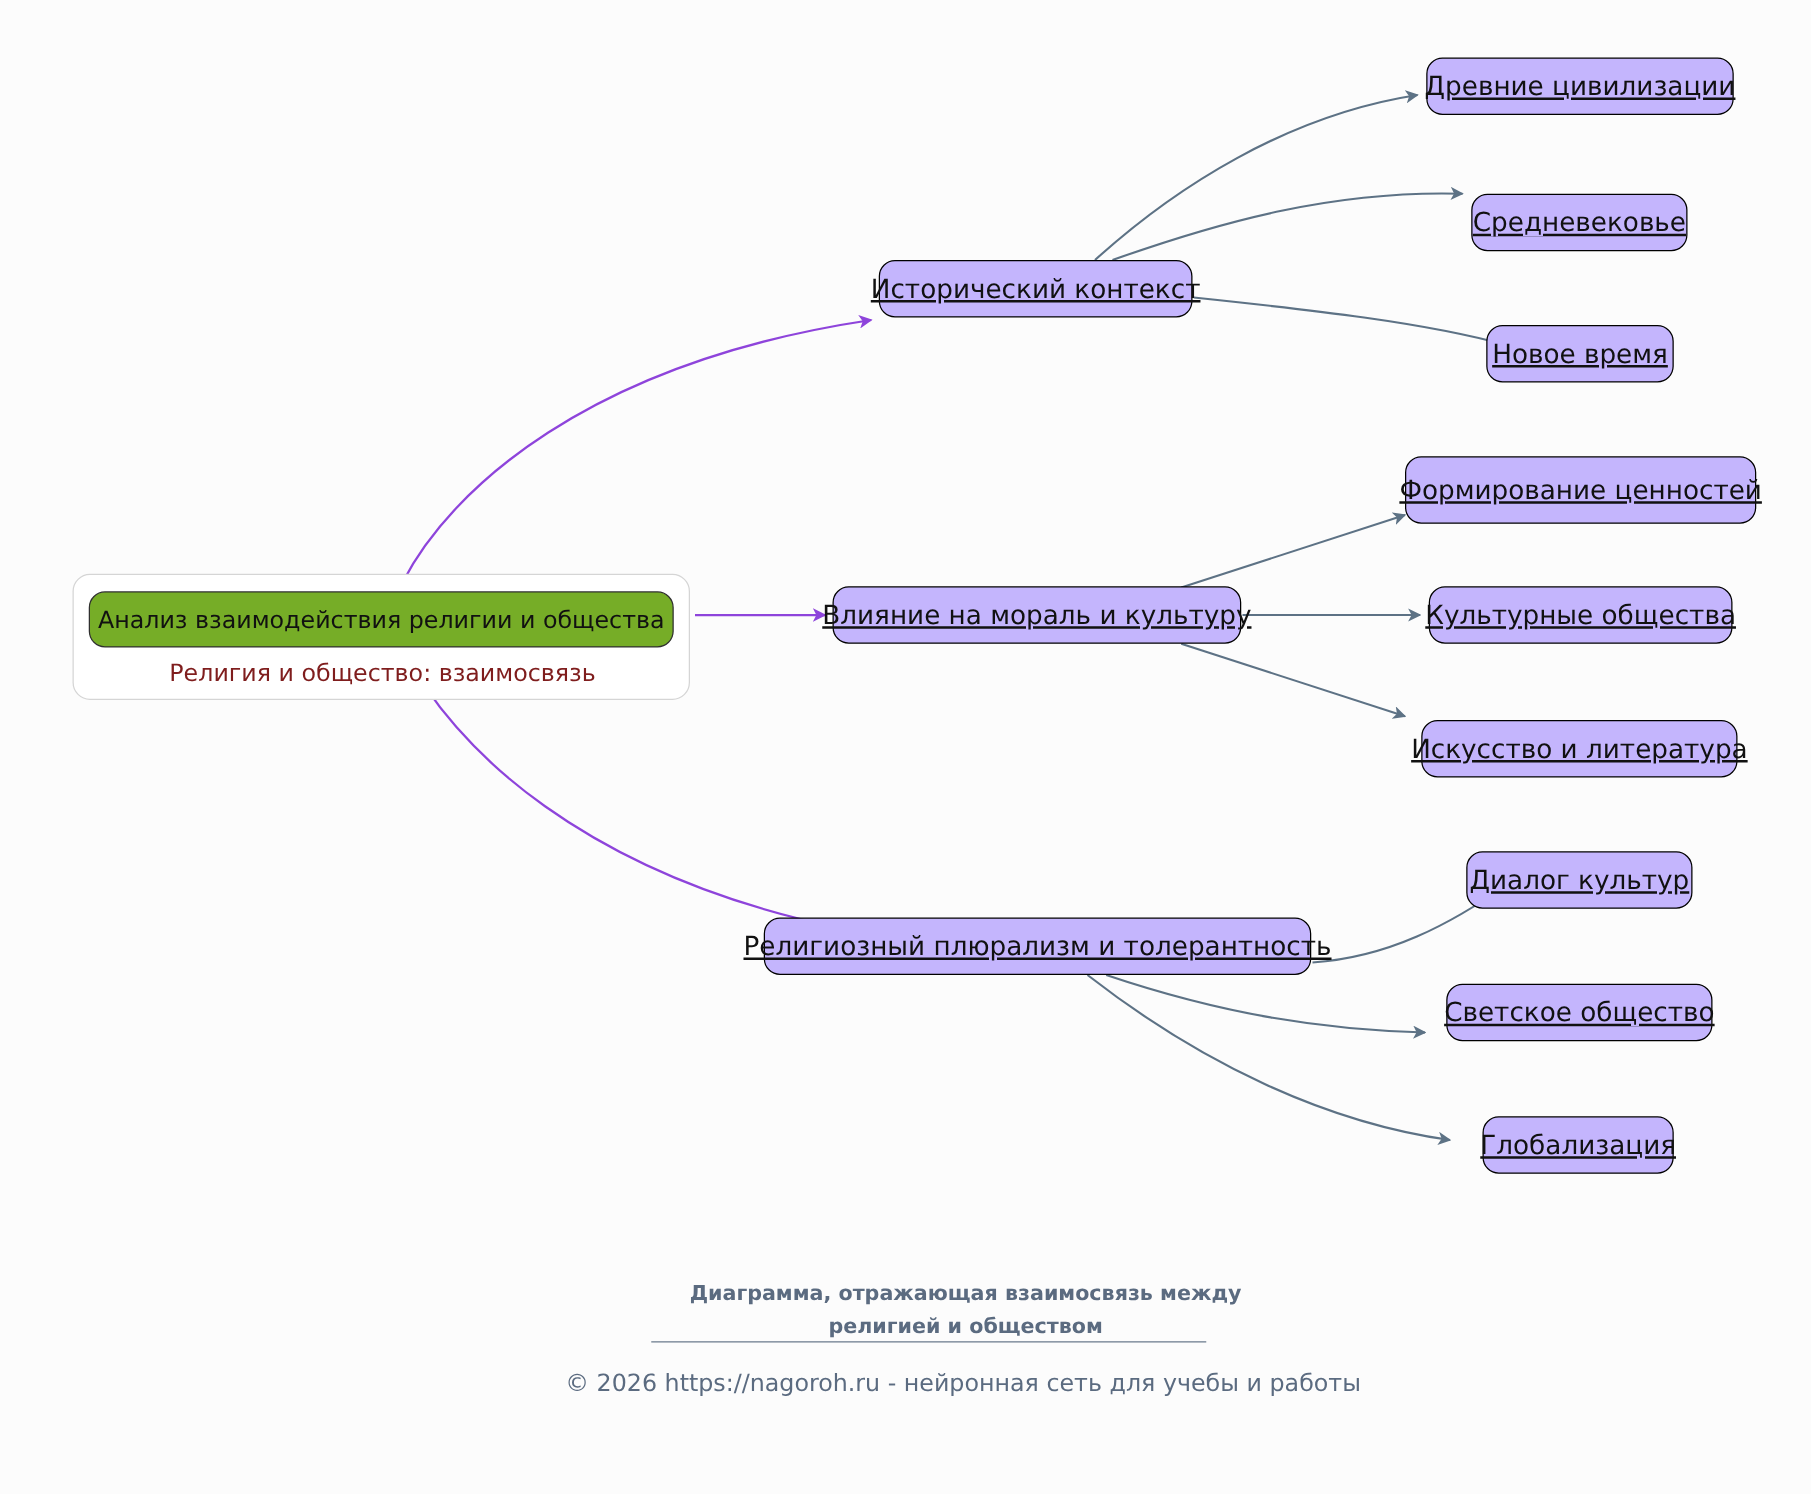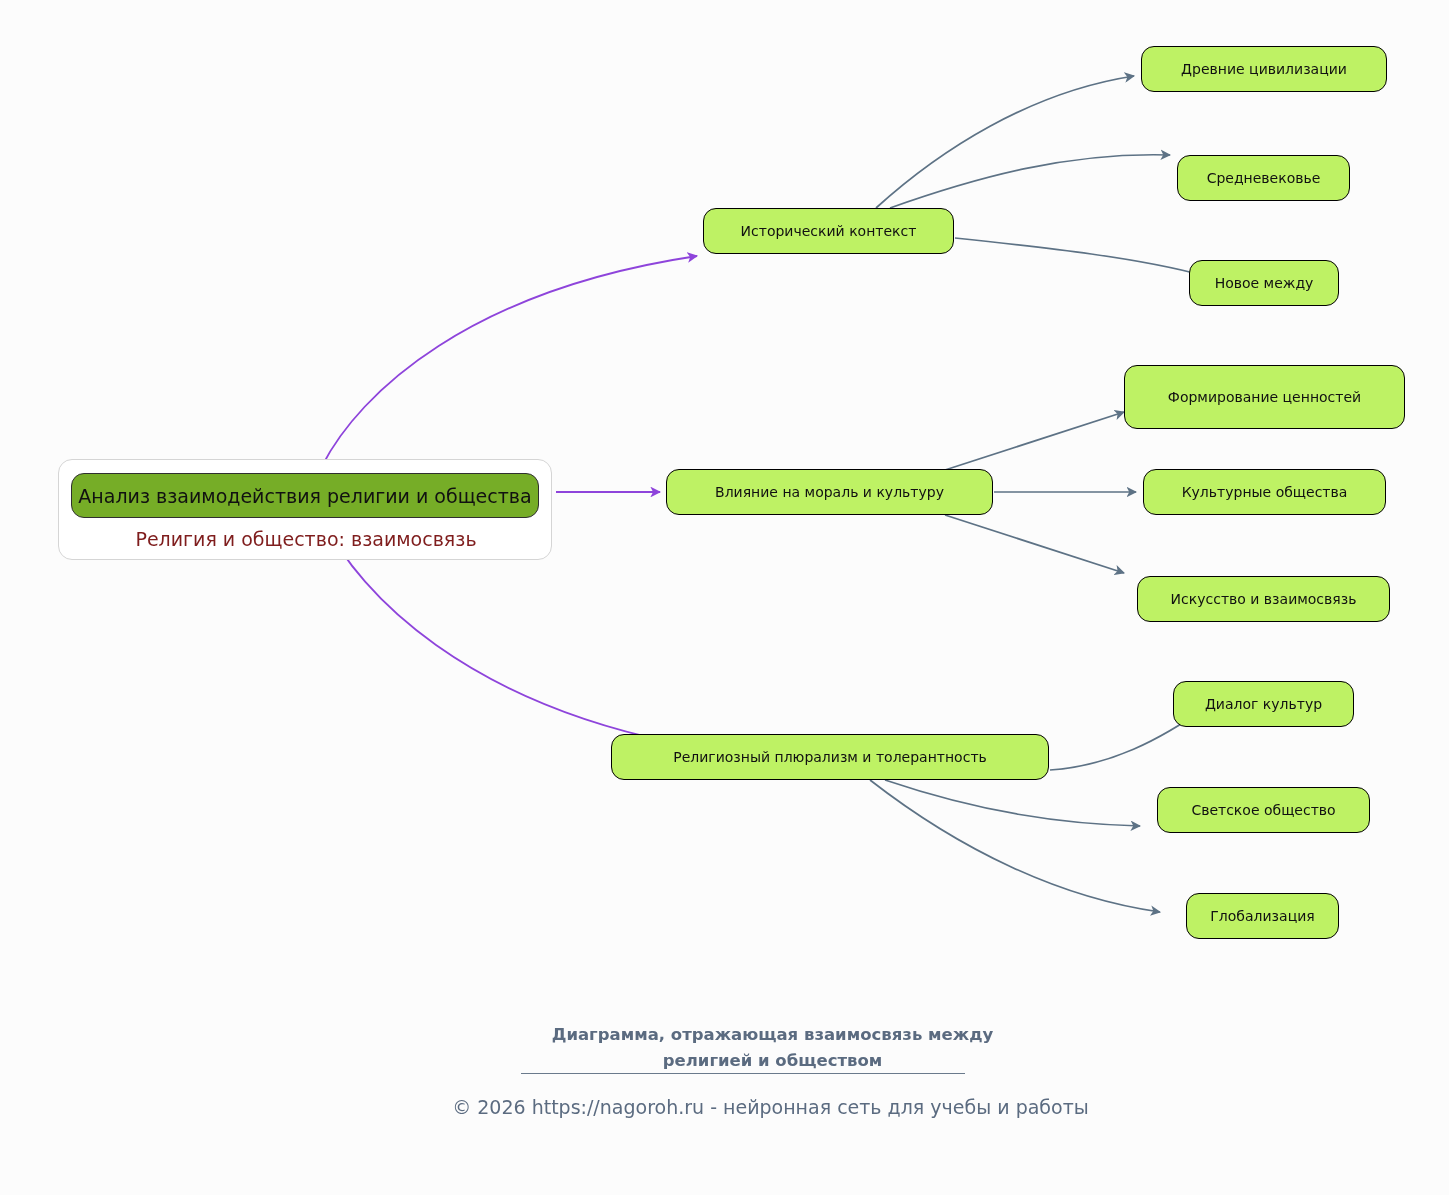--- a/index.html
+++ b/index.html
@@ -24,28 +24,29 @@
     height: 1195px;
   }
 
   
   .node {
     position: absolute;
     box-sizing: border-box;
     display: flex;
     align-items: center;
     justify-content: center;
-    background: #bef264;
+    background: #c4b5fd;
     border: 1.4px solid #000000;
     border-radius: 13px;
     color: #111111;
-    font-size: 14px;
+    font-size: 21px;
     line-height: 1;
     white-space: nowrap;
     z-index: 5;
+    text-decoration: underline;
   }
 
   
   .root-wrap {
     position: absolute;
     left: 58px;
     top: 459px;
     width: 494px;
     height: 101px;
     box-sizing: border-box;
@@ -161,27 +162,27 @@
 <div class="node" style="left:703px; top:208px; width:251px; height:46px;">Исторический контекст</div>
 
 <div class="node" style="left:666px; top:469px; width:327px; height:46px;">Влияние на мораль и культуру</div>
 
 <div class="node" style="left:611px; top:734px; width:438px; height:46px;">Религиозный плюрализм и толерантность</div>
 
 <div class="node" style="left:1141px; top:46px; width:246px; height:46px;">Древние цивилизации</div>
 
 <div class="node" style="left:1177px; top:155px; width:173px; height:46px;">Средневековье</div>
 
-<div class="node" style="left:1189px; top:260px; width:150px; height:46px;">Новое между</div>
+<div class="node" style="left:1189px; top:260px; width:150px; height:46px;">Новое время</div>
 
-<div class="node" style="left:1124px; top:365px; width:281px; height:64px;">Формирование ценностей</div>
+<div class="node" style="left:1124px; top:365px; width:281px; height:54px;">Формирование ценностей</div>
 
 <div class="node" style="left:1143px; top:469px; width:243px; height:46px;">Культурные общества</div>
 
-<div class="node" style="left:1137px; top:576px; width:253px; height:46px;">Искусство и взаимосвязь</div>
+<div class="node" style="left:1137px; top:576px; width:253px; height:46px;">Искусство и литература</div>
 
 <div class="node" style="left:1173px; top:681px; width:181px; height:46px;">Диалог культур</div>
 
 <div class="node" style="left:1157px; top:787px; width:213px; height:46px;">Светское общество</div>
 
 <div class="node" style="left:1186px; top:893px; width:153px; height:46px;">Глобализация</div>
 
 <div class="caption">Диаграмма, отражающая взаимосвязь между
 религией и обществом</div>
 <div class="divider"></div>

